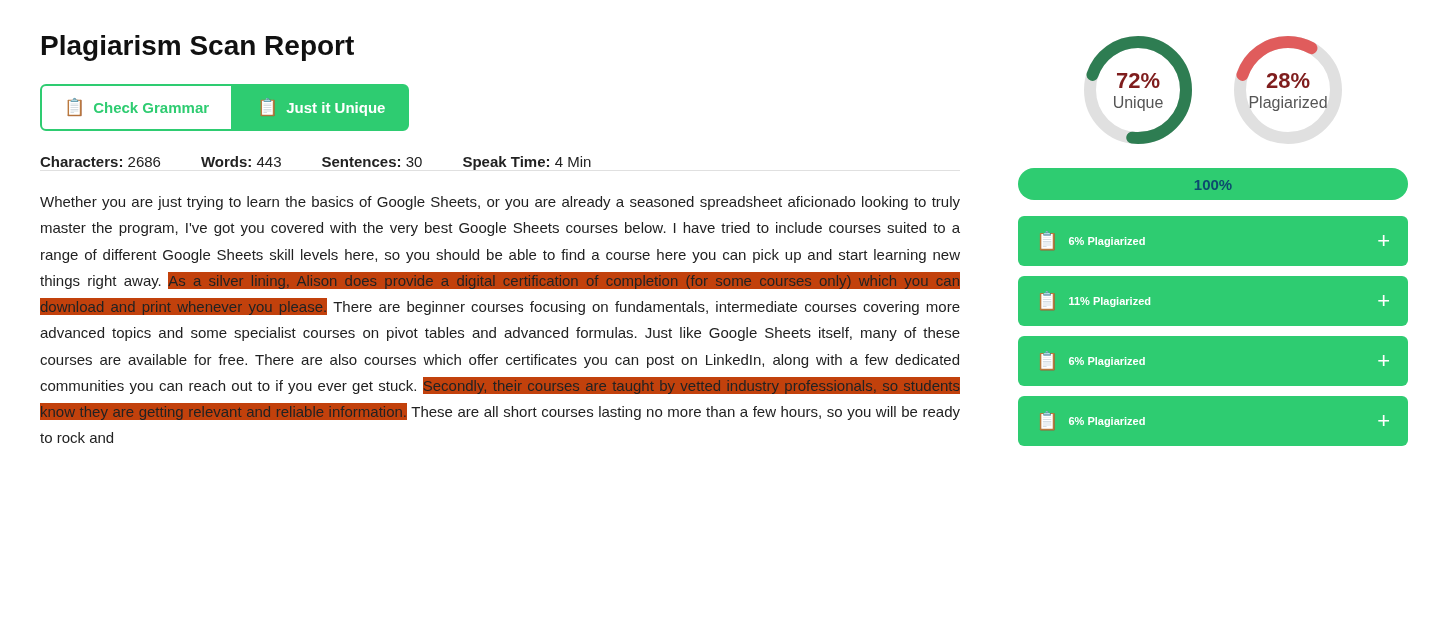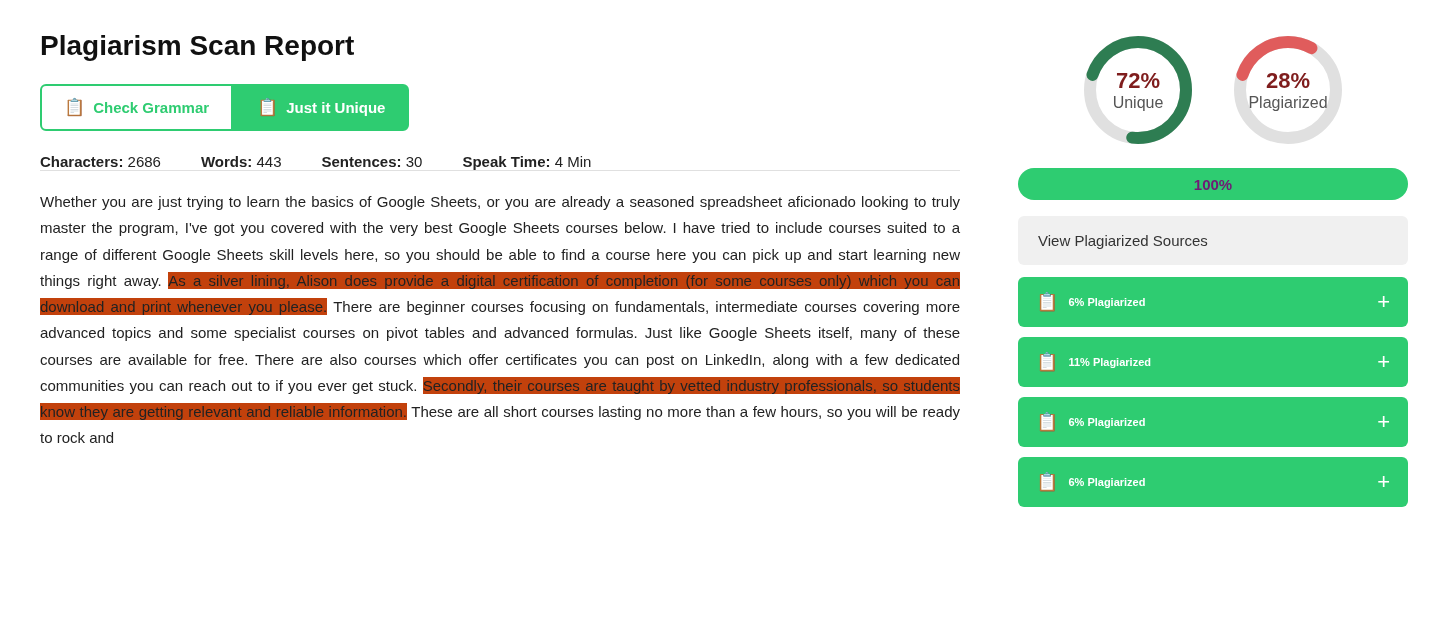--- a/index.html
+++ b/index.html
@@ -138,21 +138,21 @@
     .progress-bar-container {
       background: #2ecc71;
       border-radius: 20px;
       height: 32px;
       display: flex;
       align-items: center;
       justify-content: center;
       margin-bottom: 16px;
     }
     .progress-bar-label {
-      color: #701a75;
+      color: #0c4a6e;
       font-weight: 700;
       font-size: 15px;
     }
 
     
     .view-sources-btn {
       background: #f0f0f0;
       border: none;
       border-radius: 6px;
       padding: 16px 20px;
@@ -264,23 +264,20 @@
           <span class="donut-percent">28%</span>
           <span class="donut-sub">Plagiarized</span>
         </div>
       </div>
     </div>
 
     <div class="progress-bar-container">
       <span class="progress-bar-label">100%</span>
     </div>
 
-    <button class="view-sources-btn">
-      <span>View Plagiarized Sources</span>
-    </button>
 
     <div id="sources-list">
         <div class="source-item">
       <div class="source-item-left">
         <span class="source-icon">📋</span>
         <span class="source-label">6% Plagiarized</span>
       </div>
       <span class="source-plus">+</span>
     </div>
         <div class="source-item">

